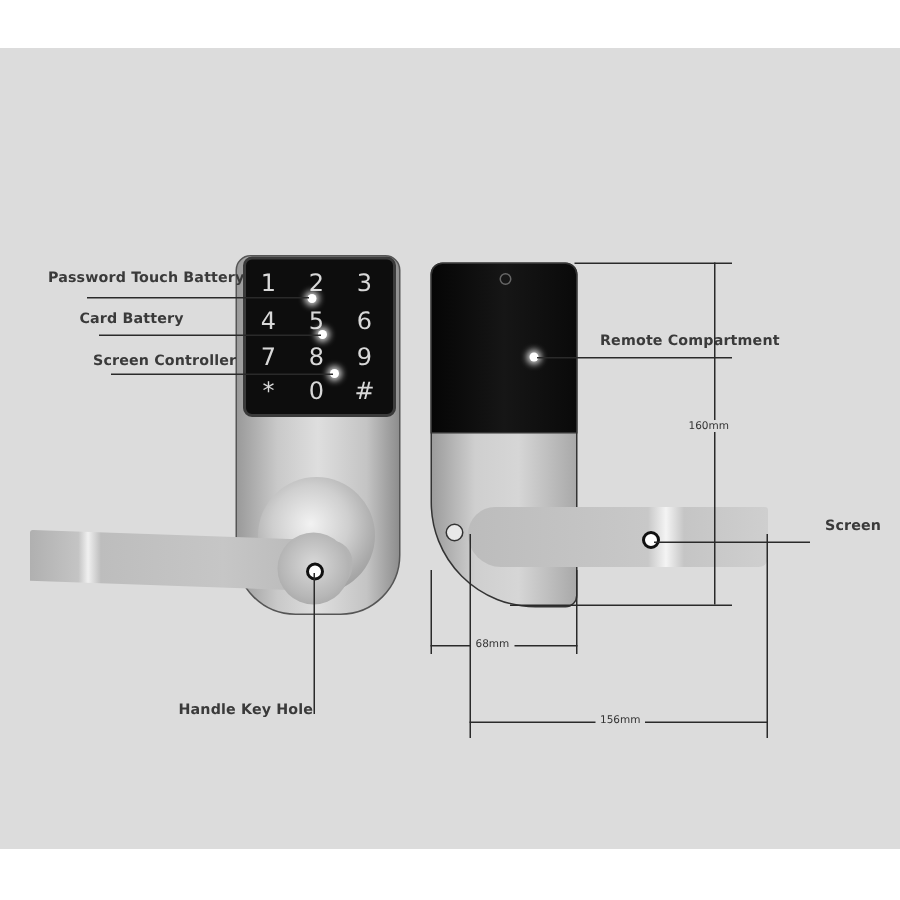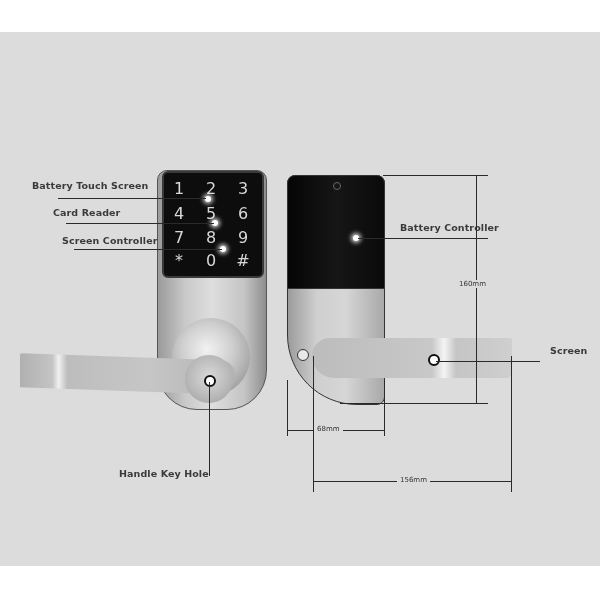--- a/index.html
+++ b/index.html
@@ -103,38 +103,38 @@
 
 <div class="dot" style="left:205px;top:196px"></div>
 <div class="dot" style="left:212px;top:220px"></div>
 <div class="dot" style="left:220px;top:246px"></div>
 
 <div class="line" style="left:58px;top:198px;width:148px;height:1px"></div>
 <div class="line" style="left:66px;top:223px;width:148px;height:1px"></div>
 <div class="line" style="left:74px;top:249px;width:148px;height:1px"></div>
 <div class="line" style="left:209px;top:382px;width:1px;height:94px"></div>
 
-<div class="label" style="left:32px;top:180px">Battery Touch Screen</div>
-<div class="label" style="left:53px;top:207px">Card Reader</div>
+<div class="label" style="left:32px;top:180px">Password Touch Battery</div>
+<div class="label" style="left:53px;top:207px">Card Battery</div>
 <div class="label" style="left:62px;top:235px">Screen Controller</div>
 <div class="label" style="left:119px;top:468px">Handle Key Hole</div>
 
 <div class="back-body"></div>
 <div class="battery">
   <div class="abs" style="left:45px;top:6px;width:6px;height:6px;border-radius:50%;border:1px solid #666;"></div>
 </div>
 <div class="back-lever"></div>
 <div class="screw"></div>
 <div class="keyhole" style="left:428px;top:354px"></div>
 <div class="dot" style="left:353px;top:235px"></div>
 
 <div class="line" style="left:358px;top:238px;width:130px;height:1px"></div>
 <div class="line" style="left:436px;top:361px;width:104px;height:1px"></div>
 
-<div class="label" style="left:400px;top:222px">Battery Controller</div>
+<div class="label" style="left:400px;top:222px">Remote Compartment</div>
 <div class="label" style="left:550px;top:345px">Screen</div>
 
 <div class="line" style="left:383px;top:175px;width:105px;height:1px"></div>
 <div class="line" style="left:340px;top:403px;width:148px;height:1px"></div>
 <div class="line" style="left:476px;top:175px;width:1px;height:228px"></div>
 <div class="dim" style="left:456px;top:280px">160mm</div>
 
 <div class="line" style="left:287px;top:380px;width:1px;height:56px"></div>
 <div class="line" style="left:384px;top:380px;width:1px;height:56px"></div>
 <div class="line" style="left:287px;top:430px;width:98px;height:1px"></div>

